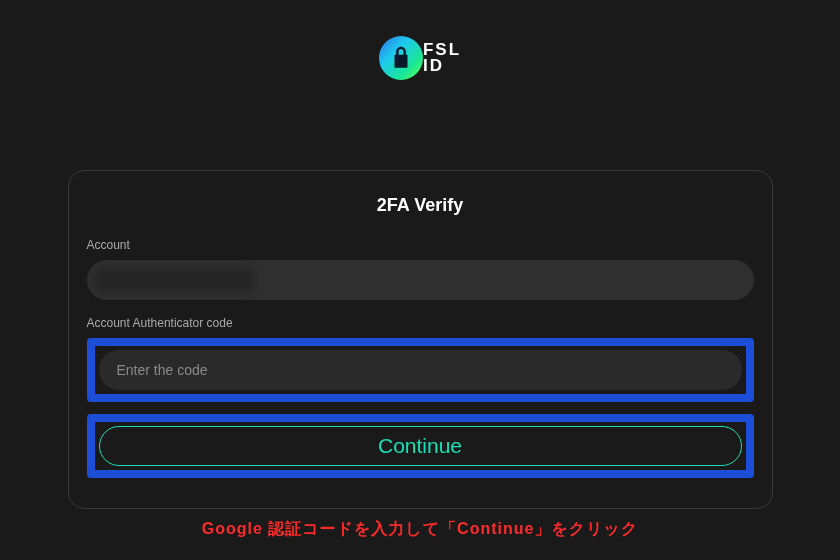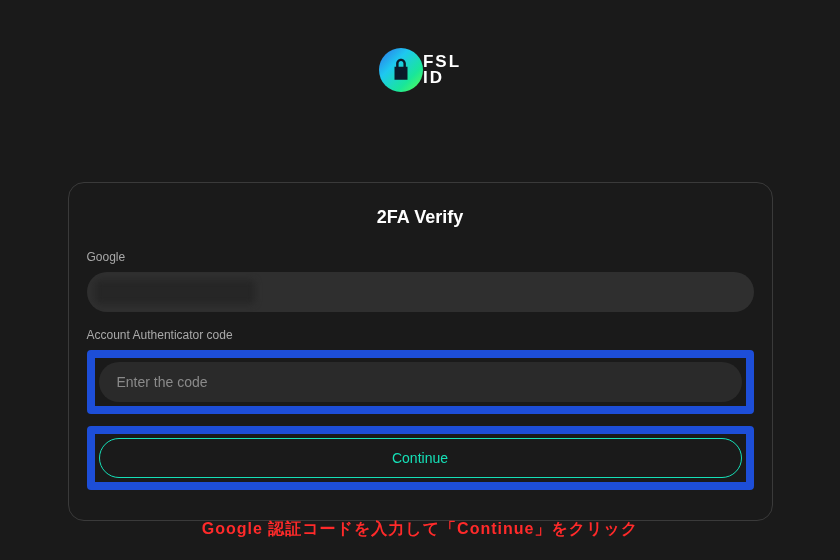--- a/index.html
+++ b/index.html
@@ -9,21 +9,21 @@
     background: #1a1a1a;
     font-family: -apple-system, BlinkMacSystemFont, "Segoe UI", Arial, sans-serif;
     color: #fff;
     overflow: hidden;
     position: relative;
   }
   .logo-area {
     display: flex;
     align-items: center;
     justify-content: center;
-    padding-top: 48px;
+    padding-top: 36px;
     padding-bottom: 30px;
   }
   .logo-circle {
     width: 44px;
     height: 44px;
     border-radius: 50%;
     background: linear-gradient(135deg, #2e6fe8 0%, #1ec8f0 35%, #19e69a 70%, #5fff4a 100%);
     display: flex;
     align-items: center;
     justify-content: center;
@@ -90,21 +90,21 @@
     font-size: 14px;
   }
   .code-input::placeholder { color: #8a8a8a; }
   .continue-btn {
     width: 100%;
     height: 40px;
     border-radius: 22px;
     background: transparent;
     border: 1px solid #15e0b7;
     color: #15e0b7;
-    font-size: 14px;
+    font-size: 21px;
     font-weight: 500;
     cursor: pointer;
   }
   .caption {
     position: absolute;
     left: 0; right: 0;
     bottom: 20px;
     text-align: center;
     color: #ff2a2a;
     font-size: 16px;
@@ -125,21 +125,21 @@
   </div>
   <div class="logo-text">
     <div>FSL</div>
     <div>ID</div>
   </div>
 </div>
 
 <div class="card">
   <div class="card-title">2FA Verify</div>
 
-  <div class="field-label">Google</div>
+  <div class="field-label">Account</div>
   <div class="account-box">
     <div class="account-blur"></div>
   </div>
 
   <div class="field-label">Account Authenticator code</div>
 
   <div class="highlight-red">
     <input class="code-input" type="text" placeholder="Enter the code" style="">
   </div>
 

